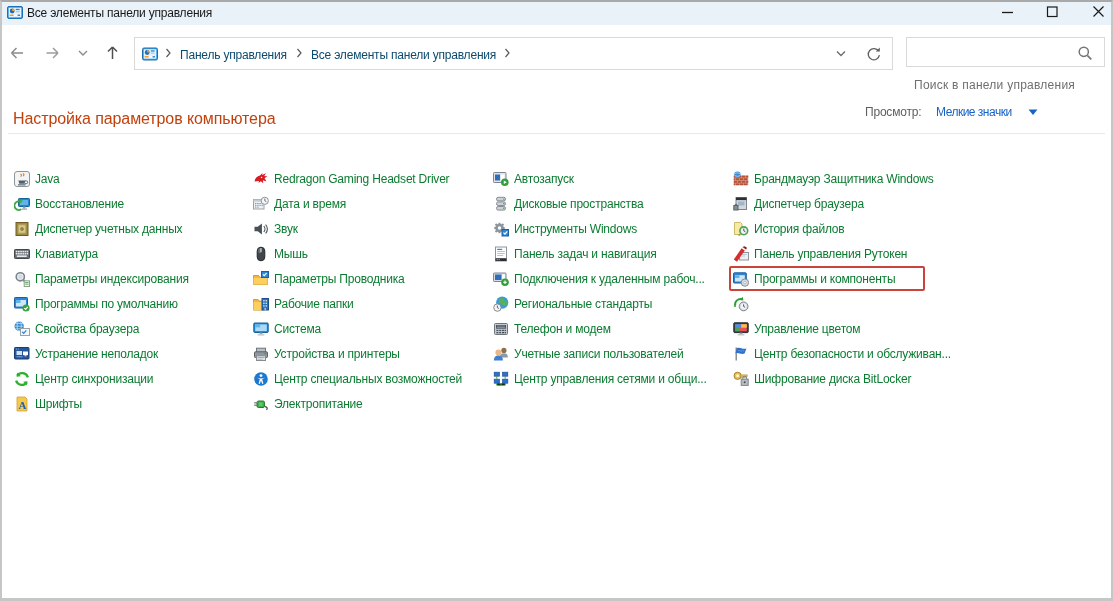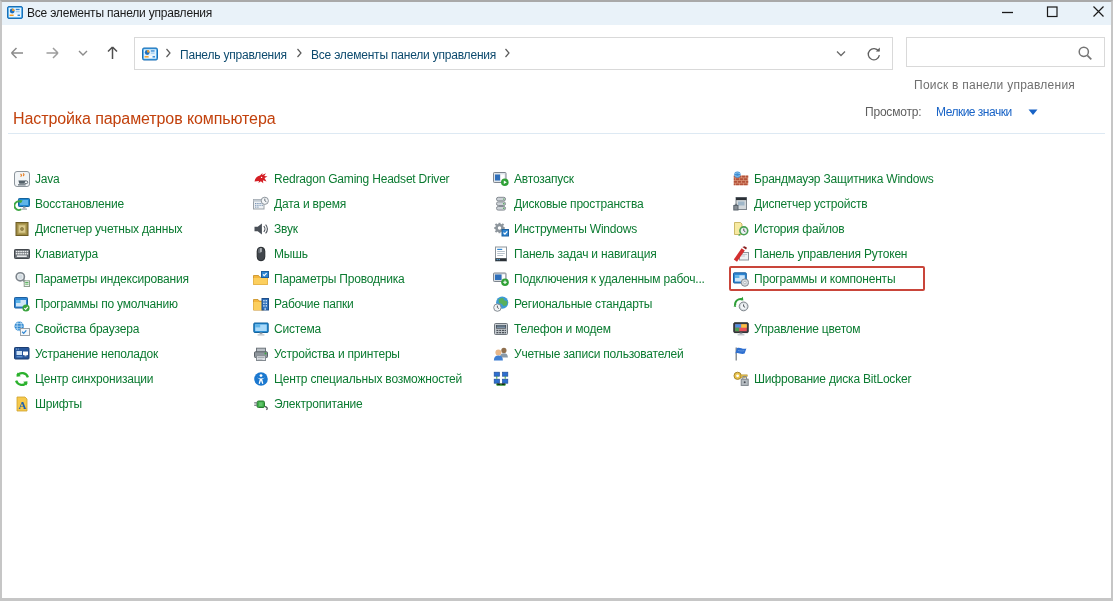--- a/index.html
+++ b/index.html
@@ -415,20 +415,21 @@
 <div class="it" style="left:493px;top:371px;">
     <svg width="16" height="16" viewBox="0 0 16 16">
       <g fill="#2e6fd0" stroke="#1e4f9a" stroke-width="0.7">
 <rect x="1.2" y="1.2" width="5.2" height="4"></rect>
 <rect x="9.6" y="1.2" width="5.2" height="4"></rect>
 <rect x="1.2" y="8.2" width="5.2" height="4"></rect>
 <rect x="9.6" y="8.2" width="5.2" height="4"></rect>
 </g>
 <path d="M3.8 5.2v2.6M12.2 5.2v2.6M3.8 12.6v1.6h8.4v-1.6M8 14.2v-1.6" stroke="#3aa33e" stroke-width="1"></path>
     </svg>
+    <span>Центр управления сетями и общи...</span>
   </div>
 <div class="it" style="left:733px;top:171px;">
     <svg width="16" height="16" viewBox="0 0 16 16">
       <rect x="0.8" y="4.6" width="14.4" height="9.6" fill="#e2a183"></rect>
 <g fill="#b4523a">
 <rect x="0.8" y="4.6" width="3.4" height="2"></rect>
         <rect x="4.8" y="4.6" width="3.4" height="2"></rect>
         <rect x="8.8" y="4.6" width="3.4" height="2"></rect>
         <rect x="12.8" y="4.6" width="2.4" height="2"></rect>
 <rect x="0.8" y="7.2" width="1.6" height="2"></rect>
@@ -451,21 +452,21 @@
   </div>
 <div class="it" style="left:733px;top:196px;">
     <svg width="16" height="16" viewBox="0 0 16 16">
       <rect x="3" y="1.5" width="10.5" height="12" fill="#d3d8dc" stroke="#7e858c"></rect>
 <rect x="3" y="1.5" width="10.5" height="2.6" fill="#2b3036"></rect>
 <rect x="5" y="5.5" width="6.5" height="4" fill="#9fb6c8"></rect>
 <rect x="0.8" y="9.5" width="4.2" height="4.5" fill="#868d94" stroke="#5a646d"></rect>
 <rect x="1.8" y="7.8" width="0.9" height="1.7" fill="#5a646d"></rect>
 <rect x="3.2" y="7.8" width="0.9" height="1.7" fill="#5a646d"></rect>
     </svg>
-    <span>Диспетчер устройств</span>
+    <span>Диспетчер браузера</span>
   </div>
 <div class="it" style="left:733px;top:221px;">
     <svg width="16" height="16" viewBox="0 0 16 16">
       <path d="M1.5 1.5h6l1.5 1.5v10.5h-7.5z" fill="#f7eaa2" stroke="#c0a94e" stroke-width="0.8"></path>
 <circle cx="10.8" cy="9.8" r="4.7" fill="#49a153"></circle>
 <circle cx="10.8" cy="9.8" r="3.1" fill="#eef2f4"></circle>
 <path d="M10.8 7.6v2.2l1.6 1" fill="none" stroke="#3a4046" stroke-width="0.9"></path>
 <path d="M6.4 12.6a4.7 4.7 0 0 0 1.2 1.8l-2.4 0.4z" fill="#49a153"></path>
     </svg>
     <span>История файлов</span>
@@ -510,20 +511,21 @@
 <rect x="4.6" y="13.2" width="6.8" height="1.2" fill="#b9bfc5"></rect>
     </svg>
     <span>Управление цветом</span>
   </div>
 <div class="it" style="left:733px;top:346px;">
     <svg width="16" height="16" viewBox="0 0 16 16">
       <path d="M3.2 1.6v13" stroke="#6e757c" stroke-width="1.2"></path>
 <path d="M3.8 2.2c3.2-1.8 5.4 1.6 9.6 0.2l-1.8 5.2c-4 1.4-6-1.8-9.2-0.2z" fill="#2e6fd0"></path>
 <path d="M5 4.4c2 0.6 4 0.8 6.2 0.2" fill="none" stroke="#6fa0e0" stroke-width="0.8"></path>
     </svg>
+    <span>Центр безопасности и обслуживан...</span>
   </div>
 <div class="it" style="left:733px;top:371px;">
     <svg width="16" height="16" viewBox="0 0 16 16">
       <circle cx="4.6" cy="4.8" r="3.6" fill="#e9c44c" stroke="#a8862c"></circle>
 <circle cx="4.6" cy="4.8" r="1.4" fill="#fff"></circle>
 <path d="M7.8 3.8h6.5v1.6h-2v1.4h-1.6V5.4h-1.4v1.4H7.8z" fill="#e9c44c" stroke="#a8862c" stroke-width="0.5"></path>
 <rect x="8.2" y="8.2" width="7" height="6.2" fill="#b6bcc1" stroke="#7e858c"></rect>
 <path d="M9.8 8.2v-1a1.9 1.9 0 0 1 3.8 0v1" fill="none" stroke="#7e858c" stroke-width="1.1"></path>
 <circle cx="11.7" cy="11.2" r="1" fill="#4a5058"></circle>
     </svg>

